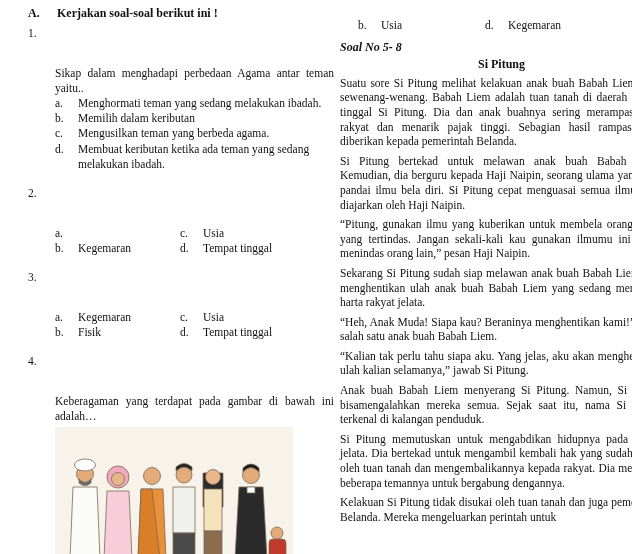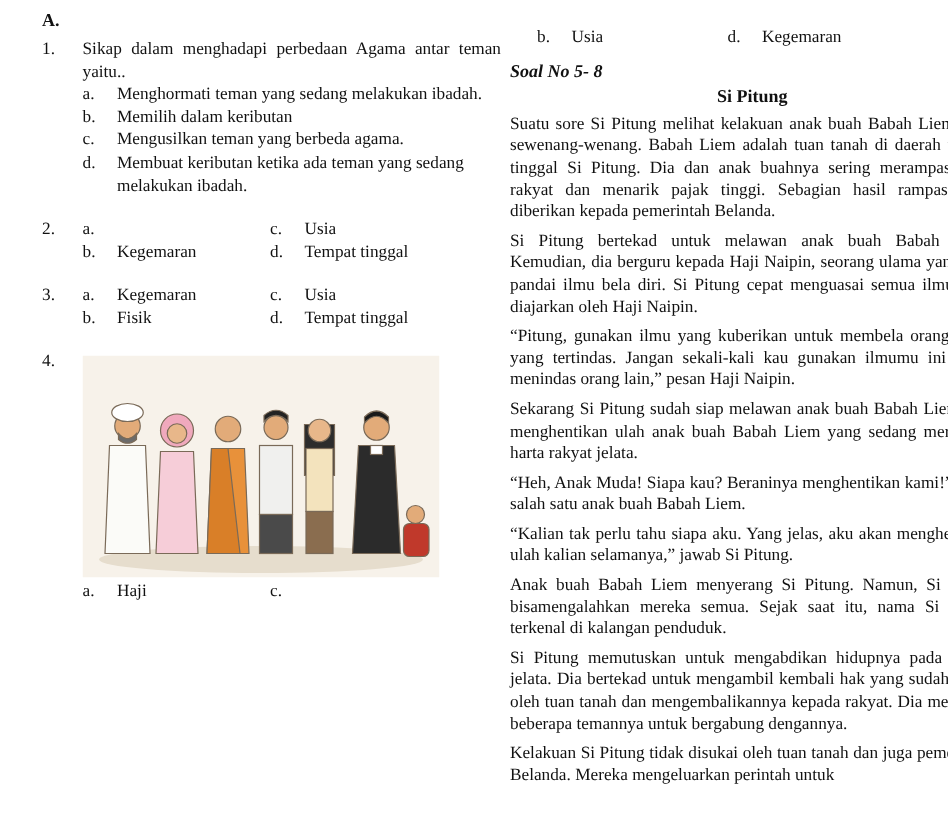--- a/index.html
+++ b/index.html
@@ -10,21 +10,21 @@
     font-family: "Liberation Serif", "DejaVu Serif", serif;
   }
   .page { position: relative; width: 668px; height: 554px; background: #ffffff; }
 
   
   .col-left { position: absolute; left: 28px; top: 6px; width: 306px; font-size: 11.5px; line-height: 15.1px; }
   .section-header { display: flex; font-weight: bold; font-size: 12px; margin-bottom: 5px; }
   .section-header .s-label { width: 29px; flex: none; }
   .question { display: flex; margin-bottom: 14px; }
   .qnum { width: 27px; flex: none; }
-  .qbody { flex: 1; min-width: 0; }
+  .qbody { flex: 1; min-width: 0; margin-top: 40px; }
   .qtext { text-align: justify; }
   .options-list .option, .options-grid .option, .cont-row .option { display: flex; }
   .olabel { width: 23px; flex: none; }
   .otext { flex: 1; }
   .options-grid { display: grid; grid-template-columns: 125px 1fr; }
   .figure-box { margin: 3px 0 2px 0; }
   .figure-box svg { display: block; }
 
   
   .col-right { position: absolute; left: 340px; top: 18px; width: 323px; font-size: 11.5px; line-height: 14.6px; }
@@ -35,20 +35,21 @@
 </style>
 </head>
 <body>
 
 <div class="page">
 
   <div class="col-left">
 
     <div class="section-header">
       <span class="s-label">A.</span>
+      <span>Kerjakan soal-soal berikut ini !</span>
     </div>
 
     <div class="question">
       <div class="qnum">1.</div>
       <div class="qbody">
         <div class="qtext">Sikap dalam menghadapi perbedaan Agama antar teman yaitu..</div>
         <div class="options-list">
           <div class="option">
             <span class="olabel">a.</span>
             <span class="otext">Menghormati teman yang sedang melakukan ibadah.</span>
@@ -112,20 +113,21 @@
             <span class="olabel">d.</span>
             <span class="otext">Tempat tinggal</span>
           </div>
         </div>
       </div>
     </div>
 
     <div class="question">
       <div class="qnum">4.</div>
       <div class="qbody">
+        <div class="qtext">Keberagaman yang terdapat pada gambar di bawah ini adalah…</div>
 
         <div class="figure-box">
           <svg width="238" height="148" viewBox="0 0 238 148" xmlns="http://www.w3.org/2000/svg">
             <rect x="0" y="0" width="238" height="148" fill="#f7f2ea"></rect>
             <ellipse cx="119" cy="136" rx="108" ry="9" fill="#e6ddcd"></ellipse>
 
             <g stroke="#7a6a58" stroke-width="0.8">
               <path d="M18,60 L42,60 L45,132 L15,132 Z" fill="#fbfbf8"></path>
               <circle cx="30" cy="47" r="8.5" fill="#e2ab79"></circle>
               <ellipse cx="30" cy="38" rx="10.5" ry="6" fill="#ffffff"></ellipse>

